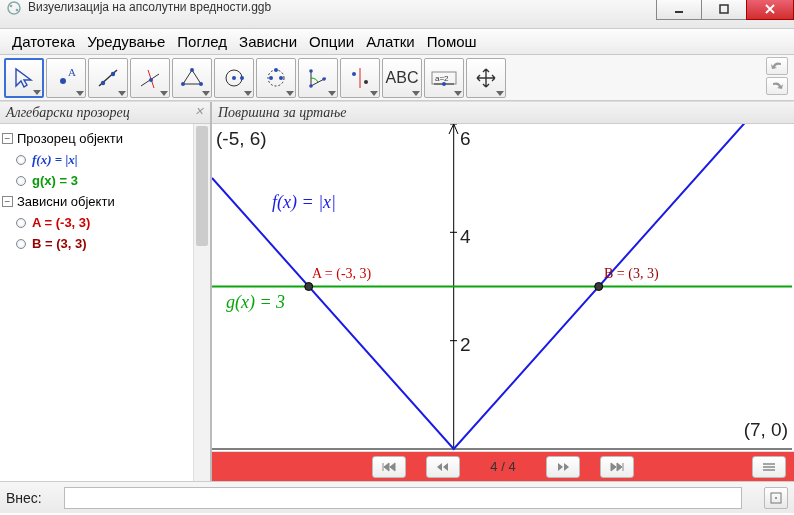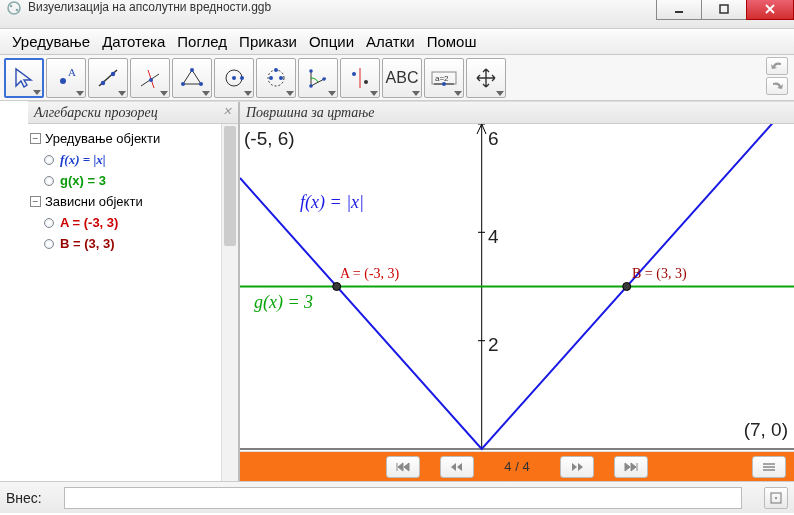--- a/index.html
+++ b/index.html
@@ -15,21 +15,21 @@
   .menubar { height: 26px; background: linear-gradient(#fdfdfd, #ececec); border-bottom: 1px solid #c8c8c8; display: flex; align-items: center; padding: 0 6px; font-size: 15px; }
   .menubar .menu-item { padding: 3px 6px; color: #000; }
   
   .toolbar { height: 46px; background: #f7f7f7; border-bottom: 1px solid #ccc; display: flex; align-items: center; padding: 2px 4px; gap: 2px; position: relative; }
   .tool-btn { width: 40px; height: 40px; border: 1px solid #aaa; background: linear-gradient(#fff, #ededed); border-radius: 2px; display: flex; align-items: center; justify-content: center; position: relative; }
   .tool-btn.selected { border: 2px solid #3a6fd8; }
   .tool-btn .dd { position: absolute; right: 1px; bottom: 1px; width: 0; height: 0; border-left: 4px solid transparent; border-right: 4px solid transparent; border-top: 5px solid #666; }
   .toolbar-right { position: absolute; right: 6px; top: 2px; display: flex; flex-direction: column; gap: 2px;}
   .toolbar-right .small-btn { width: 22px; height: 18px; border: 1px solid #bbb; background: linear-gradient(#fff,#eee); border-radius: 2px; display:flex; align-items:center; justify-content:center; }
   
-  .main { display: flex; height: 380px; border-top: 1px solid #ddd; margin-left: 28px; }
+  .main { display: flex; height: 380px; border-top: 1px solid #ddd; }
   
   .algebra { width: 212px; border-right: 2px solid #bbb; display: flex; flex-direction: column; position: relative; }
   .panel-hdr { height: 22px; background: linear-gradient(#f4f4f4,#e6e6e6); border-bottom: 1px solid #ccc; padding: 3px 6px; font-size: 14px; font-style: italic; color: #333; position: relative; font-family: Georgia, serif;}
   .panel-hdr .close-x { position: absolute; right: 4px; top: 3px; width: 14px; height: 14px; font-size: 11px; color: #999; text-align: center;}
   .tree { padding: 4px 2px; font-size: 13px; line-height: 21px; }
   .tree .node { display: flex; align-items: center; }
   .tree .toggle { width: 11px; height: 11px; border: 1px solid #888; display: inline-flex; align-items: center; justify-content: center; font-size: 10px; line-height: 9px; margin-right: 4px; color: #555; background:#fff;}
   .tree .cat { color: #000; }
   .tree .child { margin-left: 14px; display:flex; align-items:center;}
   .tree .dot { width: 10px; height: 10px; border-radius: 50%; border: 1px solid #888; margin-right: 6px; display:inline-block; background: radial-gradient(#fff 30%, #ccddf0);}
@@ -38,21 +38,21 @@
   .f-red { color: #c00; font-weight: bold; }
   .f-darkred { color: #990000; font-weight: bold; }
   
   .graph-wrap { flex: 1; display: flex; flex-direction: column; }
   .graph { flex: 1; position: relative; background: #fff; }
   .tick-lbl { position: absolute; font-size: 19px; color: #222; }
   .pt-lbl { position: absolute; font-size: 14px; font-family: Georgia, serif; }
   .formula { position: absolute; font-family: Georgia, serif; font-style: italic; font-size: 18px; }
   svg.plot { position: absolute; left: 0; top: 0; }
   
-  .step-bar { height: 30px; background: #f97316; border-top: 1px solid #ddd; display: flex; align-items: center; justify-content: center; gap: 20px; position: relative;}
+  .step-bar { height: 30px; background: #ef4444; border-top: 1px solid #ddd; display: flex; align-items: center; justify-content: center; gap: 20px; position: relative;}
   .step-btn { width: 34px; height: 22px; border: 1px solid #bbb; background: linear-gradient(#fff,#eee); border-radius: 3px; display: flex; align-items: center; justify-content: center; font-size: 11px; color: #555;}
   .step-count { padding: 0 10px; font-size: 13px; color: #333; }
   .step-bar .right-btn { position: absolute; right: 8px; }
   
   .input-bar { height: 32px; background: linear-gradient(#f6f6f6,#eaeaea); border-top: 1px solid #ccc; display: flex; align-items: center; padding: 0 6px; gap: 22px;}
   .input-bar .lbl { font-size: 14px; color: #222; }
   .input-bar input { flex: 1; height: 22px; border: 1px solid #bbb; padding: 0 4px; font-size: 13px; background:#fff;}
   .input-bar .enter-btn { width: 24px; height: 22px; border: 1px solid #bbb; background: linear-gradient(#fff,#e8e8e8); border-radius: 2px; display:flex; align-items:center; justify-content:center;}
   
   .scroll-track { position:absolute; right:0; top:22px; bottom:0; width:17px; background:#f2f2f2; border-left:1px solid #ddd;}
@@ -83,24 +83,24 @@
       </div>
     <div class="win-btn close">
         <svg width="12" height="12">
           <path d="M2 2 L10 10 M10 2 L2 10" stroke="#fff" stroke-width="1.8"></path>
         </svg>
       </div>
   </div>
 </div>
 
 <div class="menubar">
+  <span class="menu-item">Датотека</span>
   <span class="menu-item">Уредување</span>
-  <span class="menu-item">Датотека</span>
   <span class="menu-item">Поглед</span>
-  <span class="menu-item">Прикази</span>
+  <span class="menu-item">Зависни</span>
   <span class="menu-item">Опции</span>
   <span class="menu-item">Алатки</span>
   <span class="menu-item">Помош</span>
 </div>
 
 <div class="toolbar">
   <div class="tool-btn selected">
     <svg width="24" height="24">
         <path d="M4 3 L4 20 L9 15 L12 21 L15 19 L12 14 L19 14 Z" fill="none" stroke="#2a4db5" stroke-width="1.4"></path>
       </svg>
@@ -209,21 +209,21 @@
 <div class="main">
 
   <div class="algebra">
     <div class="panel-hdr">
       <span>Алгебарски прозорец</span>
       <span class="close-x">✕</span>
     </div>
     <div class="tree">
       <div class="node">
         <span class="toggle">−</span>
-        <span class="cat">Уредување објекти</span>
+        <span class="cat">Прозорец објекти</span>
       </div>
       <div class="child">
         <span class="dot"></span>
         <span class="f-blue">f(x)  =  |x|</span>
       </div>
       <div class="child">
         <span class="dot"></span>
         <span class="f-green">g(x) = 3</span>
       </div>
       <div class="node">

